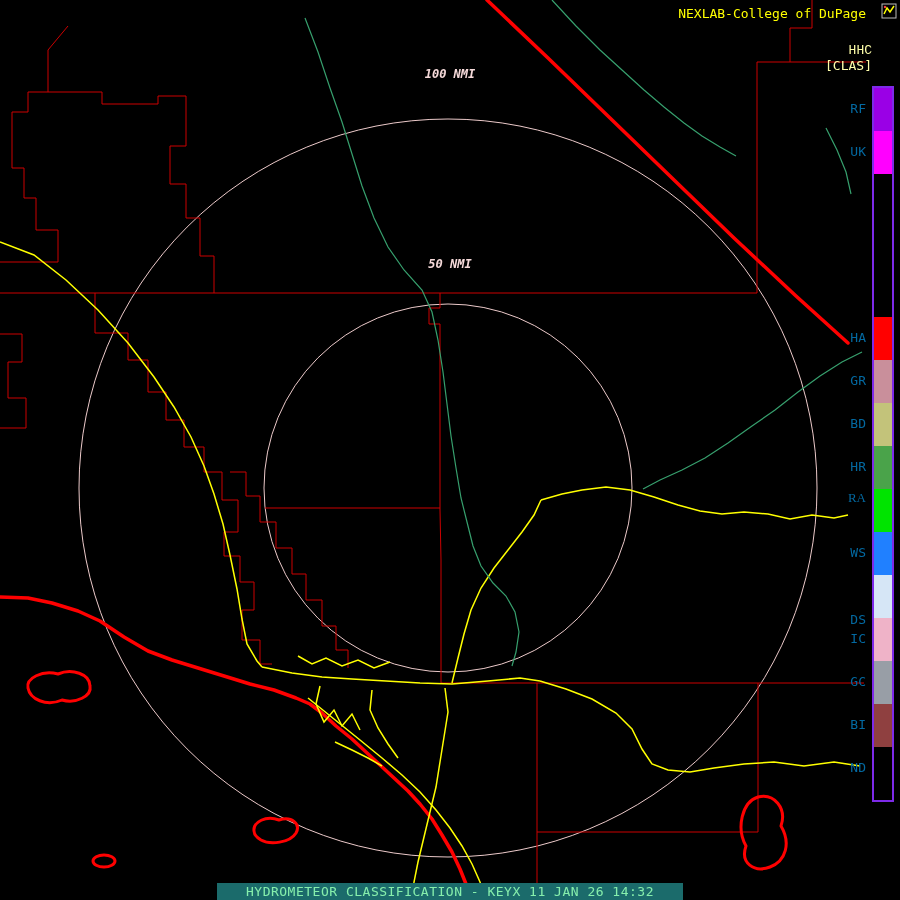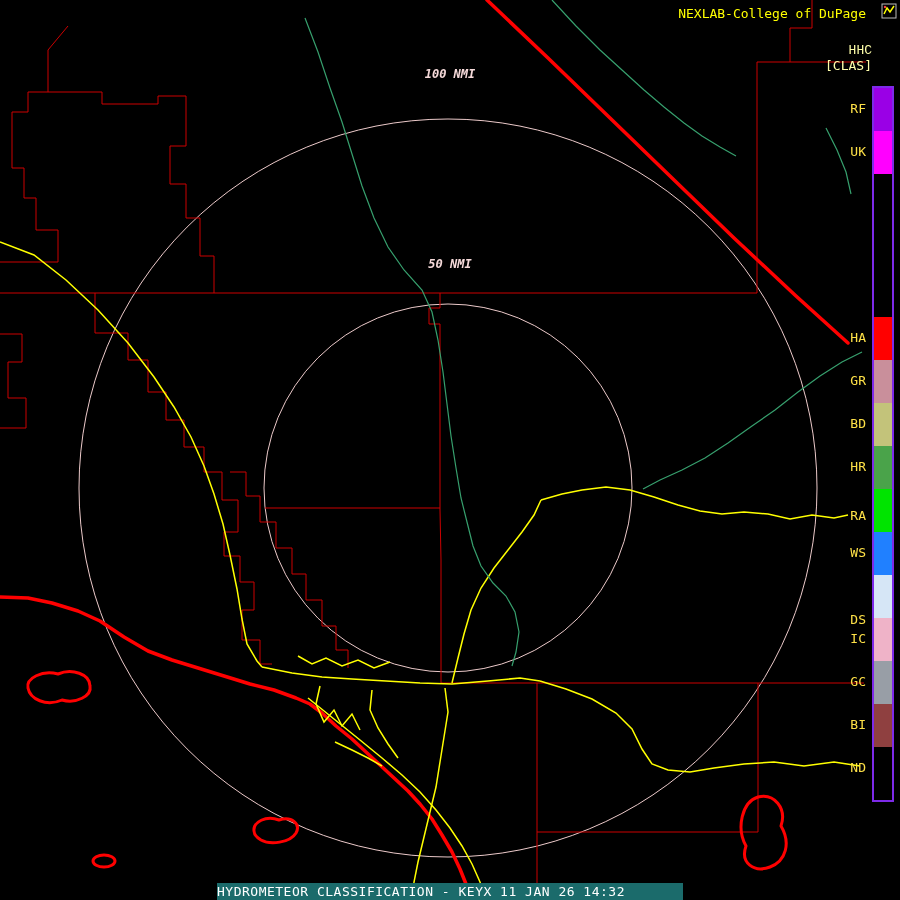--- a/index.html
+++ b/index.html
@@ -11,24 +11,24 @@
             font-size:12px;font-weight:bold;font-style:italic;}
   .hdr-credit{position:absolute;top:6px;right:34px;color:#ffff00;font-size:13px;white-space:pre;}
   .logo{position:absolute;top:3px;right:3px;width:16px;height:16px;}
   .lg-code{position:absolute;right:28px;width:90px;text-align:right;color:#ffffaa;font-size:13px;}
   .lg-top{top:43px;font-family:Liberation Mono, monospace;}
   .lg-mode{top:58px;}
   .colorbar{position:absolute;left:872px;top:86px;width:18px;height:712px;
             background:#000;border:2px solid #7d2ae8;}
   .colorbar-seg{position:absolute;left:0;width:18px;}
   .legend-label{position:absolute;right:34px;width:70px;text-align:right;
-                color:#fde047;font-size:13px;line-height:16px;}
+                color:#0369a1;font-size:13px;line-height:16px;}
   .footer-bar{position:absolute;left:217px;top:883px;width:466px;height:17px;
               background:#1b6b6b;}
-  .footer-bar span{display:block;width:100%;text-align:left;color:#ffffff;
+  .footer-bar span{display:block;width:100%;text-align:center;color:#86efac;
                    font-size:13px;line-height:17px;letter-spacing:.5px;white-space:pre;}
 </style>
 </head>
 <body>
 
 <div class="screen">
 
   <svg id="map" width="900" height="900" viewBox="0 0 900 900">
 
     <g fill="none" stroke-width="1" stroke="#eccaca">
@@ -112,21 +112,21 @@
         <div class="colorbar-seg" style="top: 616px; height: 43px; background: rgb(143, 64, 64);"></div>
         <div class="colorbar-seg" style="top: 659px; height: 49px; background: rgb(0, 0, 0);"></div>
       </div>
     <div>
         <div class="legend-label" style="top: 101px;">RF</div>
         <div class="legend-label" style="top: 144px;">UK</div>
         <div class="legend-label" style="top: 330px;">HA</div>
         <div class="legend-label" style="top: 373px;">GR</div>
         <div class="legend-label" style="top: 416px;">BD</div>
         <div class="legend-label" style="top: 459px;">HR</div>
-        <div class="legend-label" style="top: 508px;">RA</div>
+        <div class="legend-label" style="top: 490px; font-family: Liberation Serif, serif;">RA</div>
         <div class="legend-label" style="top: 545px;">WS</div>
         <div class="legend-label" style="top: 588px; margin-top: 24px;">DS</div>
         <div class="legend-label" style="top: 631px;">IC</div>
         <div class="legend-label" style="top: 674px;">GC</div>
         <div class="legend-label" style="top: 717px;">BI</div>
         <div class="legend-label" style="top: 760px;">ND</div>
       </div>
   </div>
 
   <div class="footer-bar">

